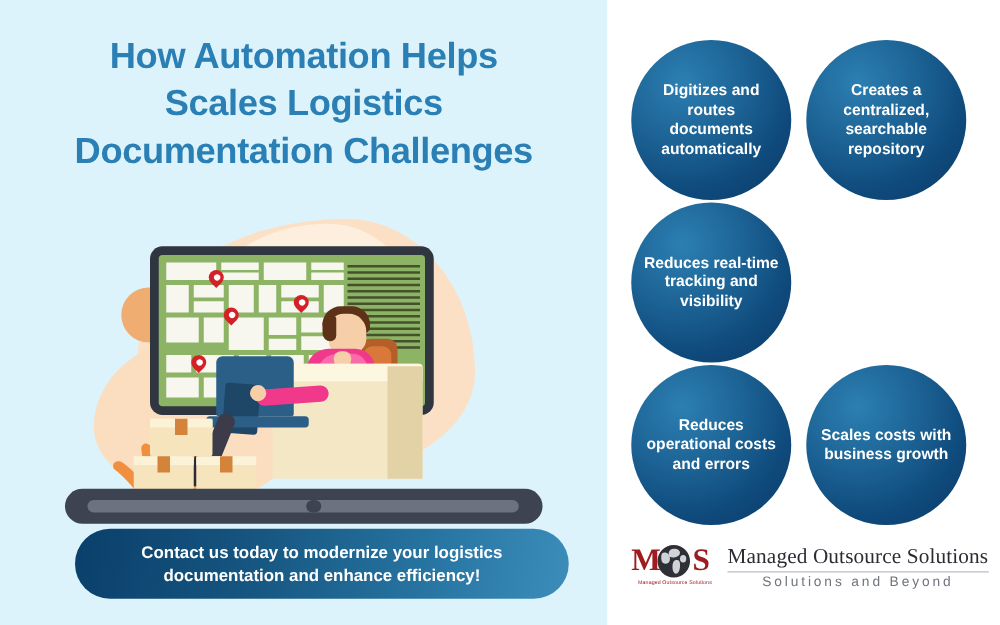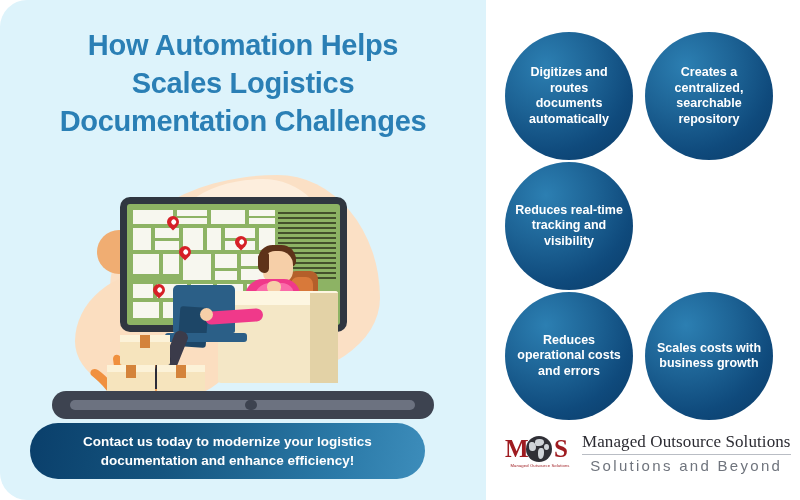--- a/index.html
+++ b/index.html
@@ -9,21 +9,20 @@
   }
   body {
     font-family: "Liberation Sans", sans-serif;
   }
   #infographic {
     position: relative;
     width: 800px;
     height: 500px;
     overflow: hidden;
     background: #ffffff;
-    border-radius: 27px;
   }
   
   .left-panel {
     position: absolute;
     left: 0; top: 0;
     width: 486px; height: 500px;
     background: #ddf3fb;
     overflow: hidden;
   }
   .headline {
@@ -285,21 +284,21 @@
   .base-gap {
     position: absolute;
     top: 400px;
     height: 10px;
     background: #3d4350;
     border-radius: 5px;
   }
   
   .cta {
     position: absolute;
-    left: 30px; top: 423px;
+    left: 60px; top: 423px;
     width: 395px; height: 56px;
     border-radius: 28px;
     background: linear-gradient(100deg, #0a3f6b 0%, #15557f 35%, #2b7aa8 78%, #3d8dbb 100%);
     color: #ffffff;
     display: flex;
     align-items: center;
     justify-content: center;
     text-align: center;
     font-weight: bold;
     font-size: 13.5px;
@@ -392,21 +391,21 @@
     letter-spacing: 0.1px;
     white-space: nowrap;
   }
   .logo-rule {
     height: 1px;
     background: #b9bdc4;
     margin: 2px 0 2px 0;
   }
   .logo-tag {
     color: #6f747d;
-    font-size: 15px;
+    font-size: 11px;
     letter-spacing: 2.3px;
     white-space: nowrap;
     text-align: center;
   }
 </style>
 </head>
 <body>
 
 <div id="infographic">
 

